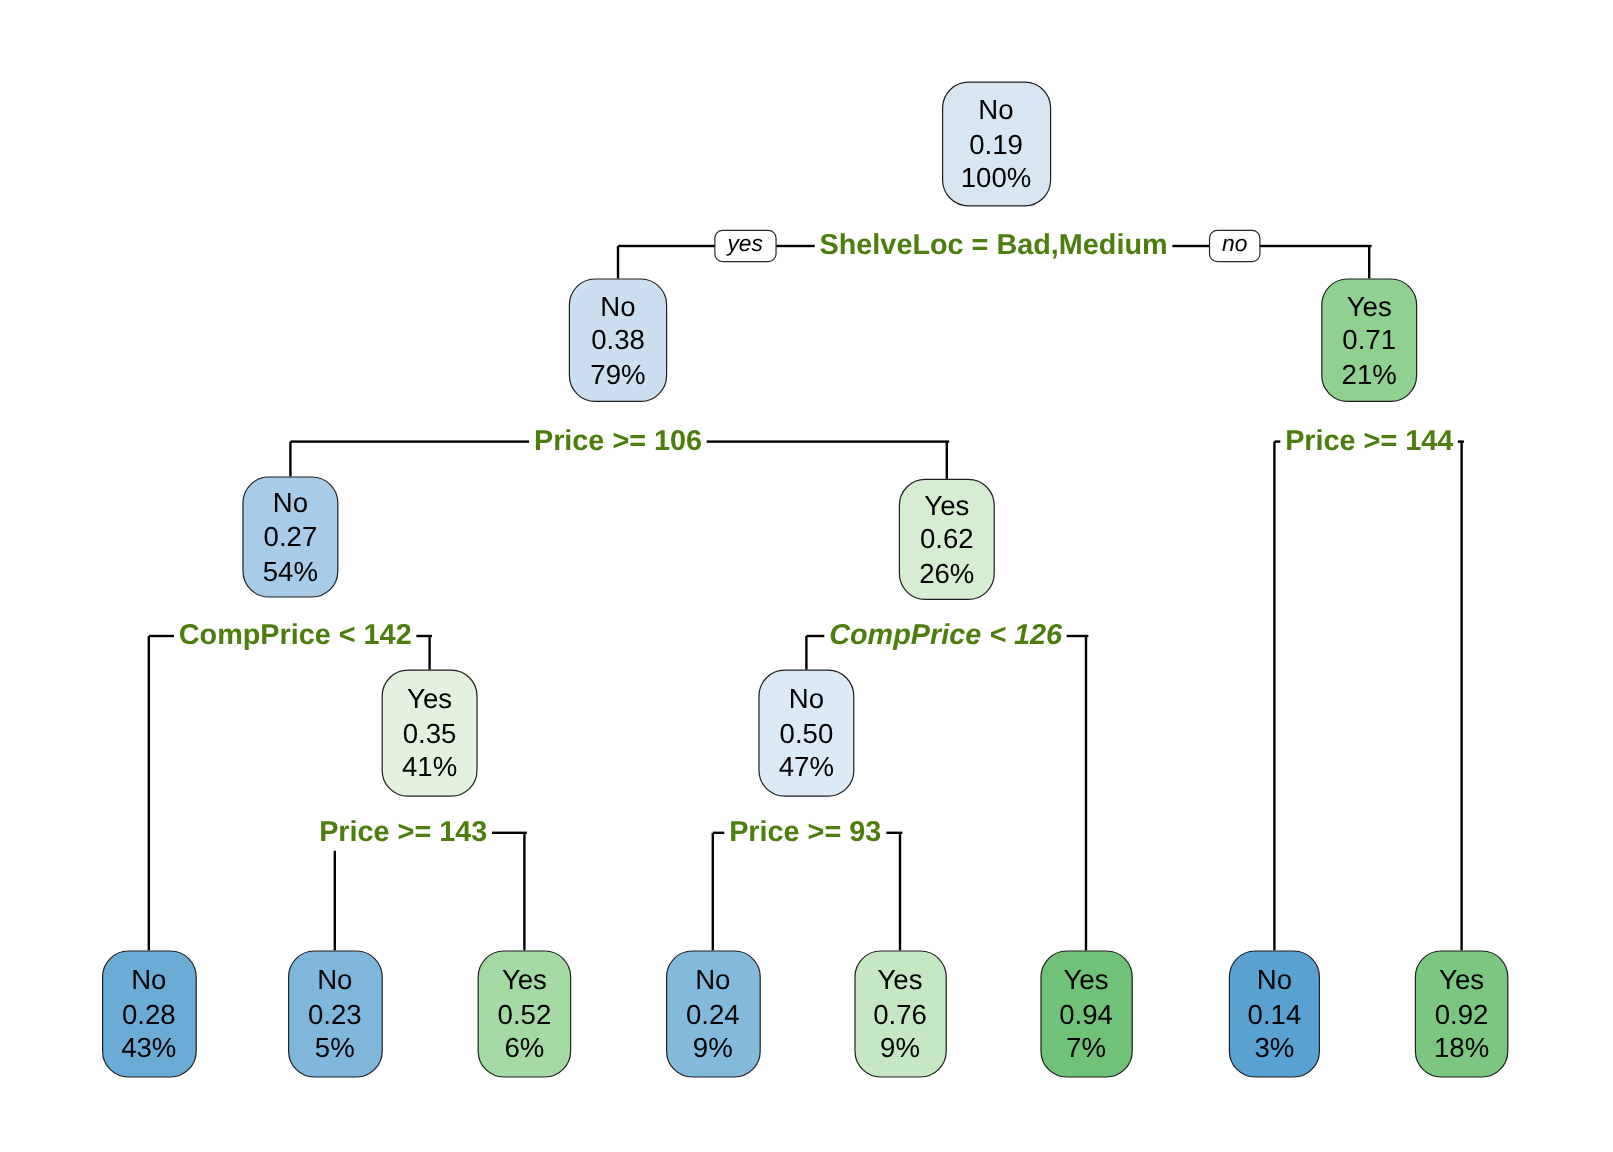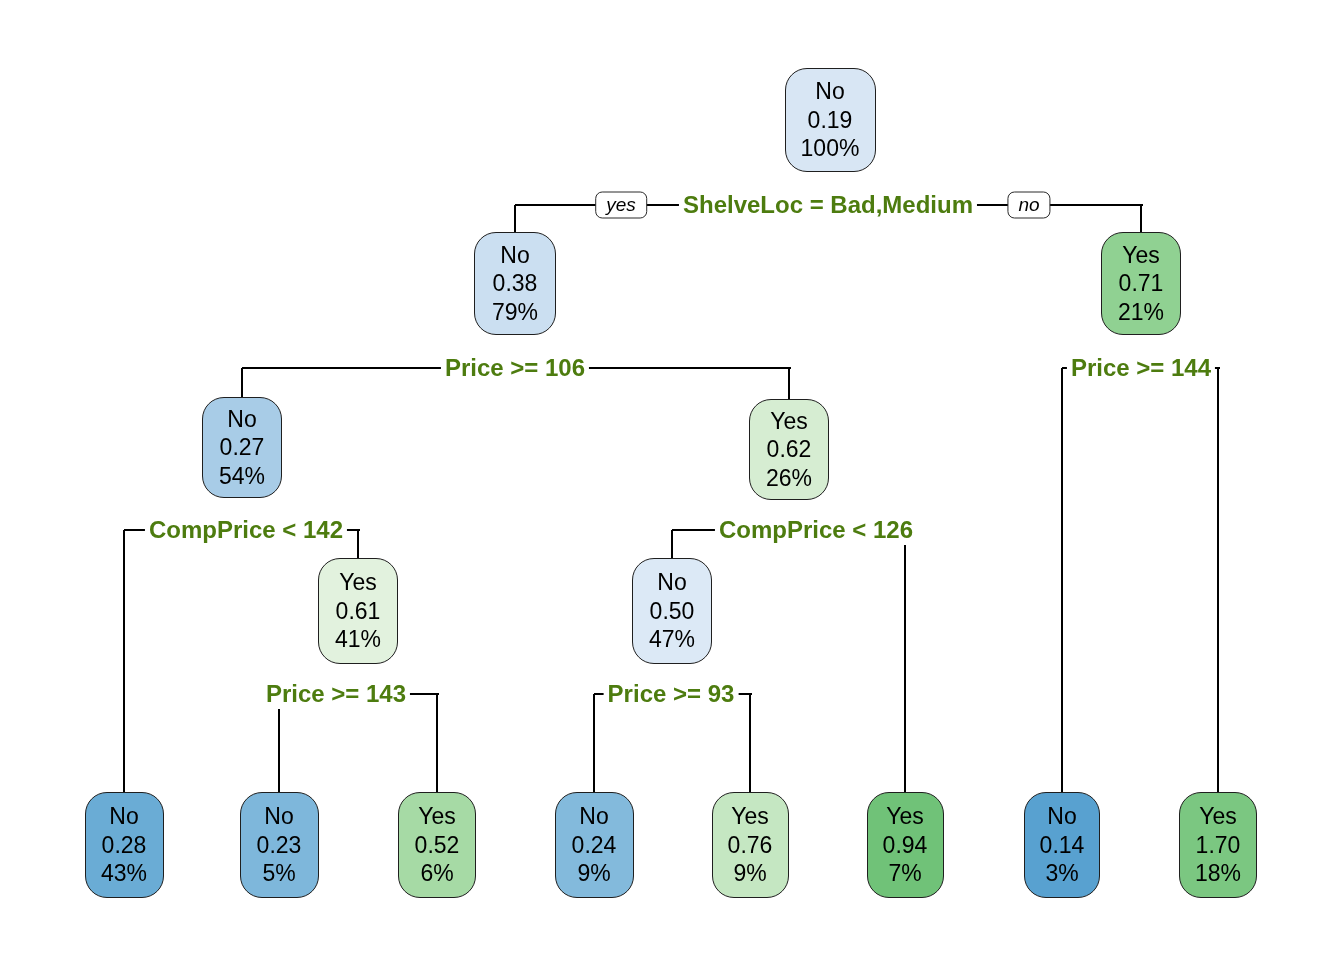--- a/index.html
+++ b/index.html
@@ -89,21 +89,21 @@
       <div class="branch-line" style="left: 593.25px; top: 694px; width: 1.5px; height: 98px;"></div>
       <div class="branch-line" style="left: 749.25px; top: 694px; width: 1.5px; height: 98px;"></div>
     </div>
   <div id="labels-layer">
       <span class="split-label" style="left: 828px; top: 205px;">ShelveLoc = Bad,Medium</span>
       <span class="branch-tag" style="left: 621px; top: 205px;">yes</span>
       <span class="branch-tag" style="left: 1029px; top: 205px;">no</span>
       <span class="split-label" style="left: 515px; top: 368px; text-align: right;">Price &gt;= 106</span>
       <span class="split-label" style="left: 1141px; top: 368px;">Price &gt;= 144</span>
       <span class="split-label" style="left: 246px; top: 530px;">CompPrice &lt; 142</span>
-      <span class="split-label" style="left: 816px; top: 530px;">CompPrice &lt; 126</span>
+      <span class="split-label" style="left: 788px; top: 530px; font-style: italic;">CompPrice &lt; 126</span>
       <span class="split-label" style="left: 336px; top: 694px;">Price &gt;= 143</span>
       <span class="split-label" style="left: 671px; top: 694px;">Price &gt;= 93</span>
     </div>
   <div id="nodes-layer">
       <div class="tree-node" style="left: 784.5px; top: 68px; width: 91px; height: 104px; background: rgb(216, 230, 244);">
         <span>No</span>
         <span>0.19</span>
         <span>100%</span>
       </div>
       <div class="tree-node" style="left: 474px; top: 232px; width: 82px; height: 103px; background: rgb(203, 223, 241);">
@@ -121,21 +121,21 @@
         <span>0.27</span>
         <span>54%</span>
       </div>
       <div class="tree-node" style="left: 749px; top: 399px; width: 80px; height: 101px; background: rgb(214, 237, 210);">
         <span>Yes</span>
         <span>0.62</span>
         <span>26%</span>
       </div>
       <div class="tree-node" style="left: 318px; top: 558px; width: 80px; height: 106px; background: rgb(226, 242, 222);">
         <span>Yes</span>
-        <span>0.61</span>
+        <span>0.35</span>
         <span>41%</span>
       </div>
       <div class="tree-node" style="left: 632px; top: 558px; width: 80px; height: 106px; background: rgb(220, 233, 246);">
         <span>No</span>
         <span>0.50</span>
         <span>47%</span>
       </div>
       <div class="tree-node" style="left: 84.5px; top: 792px; width: 79px; height: 106px; background: rgb(106, 172, 213);">
         <span>No</span>
         <span>0.28</span>
@@ -166,17 +166,17 @@
         <span>0.94</span>
         <span>7%</span>
       </div>
       <div class="tree-node" style="left: 1024px; top: 792px; width: 76px; height: 106px; background: rgb(88, 161, 208);">
         <span>No</span>
         <span>0.14</span>
         <span>3%</span>
       </div>
       <div class="tree-node" style="left: 1179px; top: 792px; width: 78px; height: 106px; background: rgb(123, 199, 129);">
         <span>Yes</span>
-        <span>1.70</span>
+        <span>0.92</span>
         <span>18%</span>
       </div>
     </div>
 </div>
 
 </body></html>

